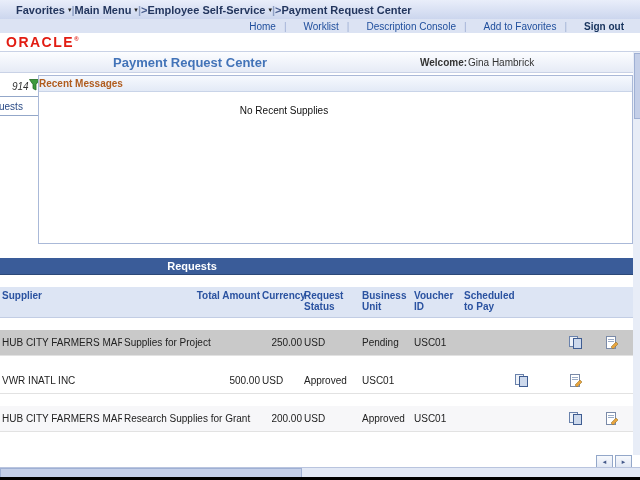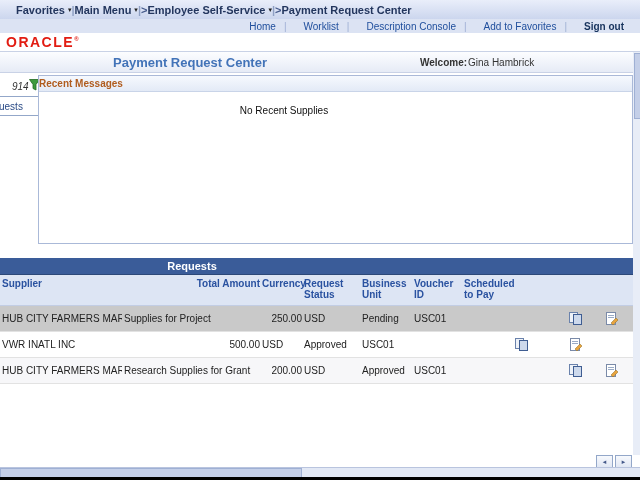--- a/index.html
+++ b/index.html
@@ -68,21 +68,21 @@
   .req-bar {
     position:absolute; left:0; top:258px; width:638px; height:16px;
     background:#3a5c99; border-bottom:1px solid #2c4878;
   }
   .req-title { position:absolute; left:192px; top:2px; transform:translateX(-50%);
     color:#fff; font-weight:bold; font-size:11px; }
   .req-grid { position:absolute; left:0; top:275px; width:638px; }
   .grid-cols {
     display:grid;
     grid-template-columns:120px 136px 40px 56px 50px 48px 48px 52px 34px 30px;
-    column-gap:2px; padding-left:2px;
+    column-gap:2px; padding-left:2px;margin-top:12px;
   }
   .req-head {
     background:#dde5f4; height:27px; padding-top:3px;
     border-bottom:1px solid #c2cde4; color:#2a52a0; font-weight:bold;
     align-items:start;
   }
   .req-head > div { cursor:pointer; line-height:11px; }
   .req-row { height:25px; align-items:center; background:#fff;
     border-bottom:1px solid #e2e2e2; }
   .req-row.selected { background:#c9c9c9; }

